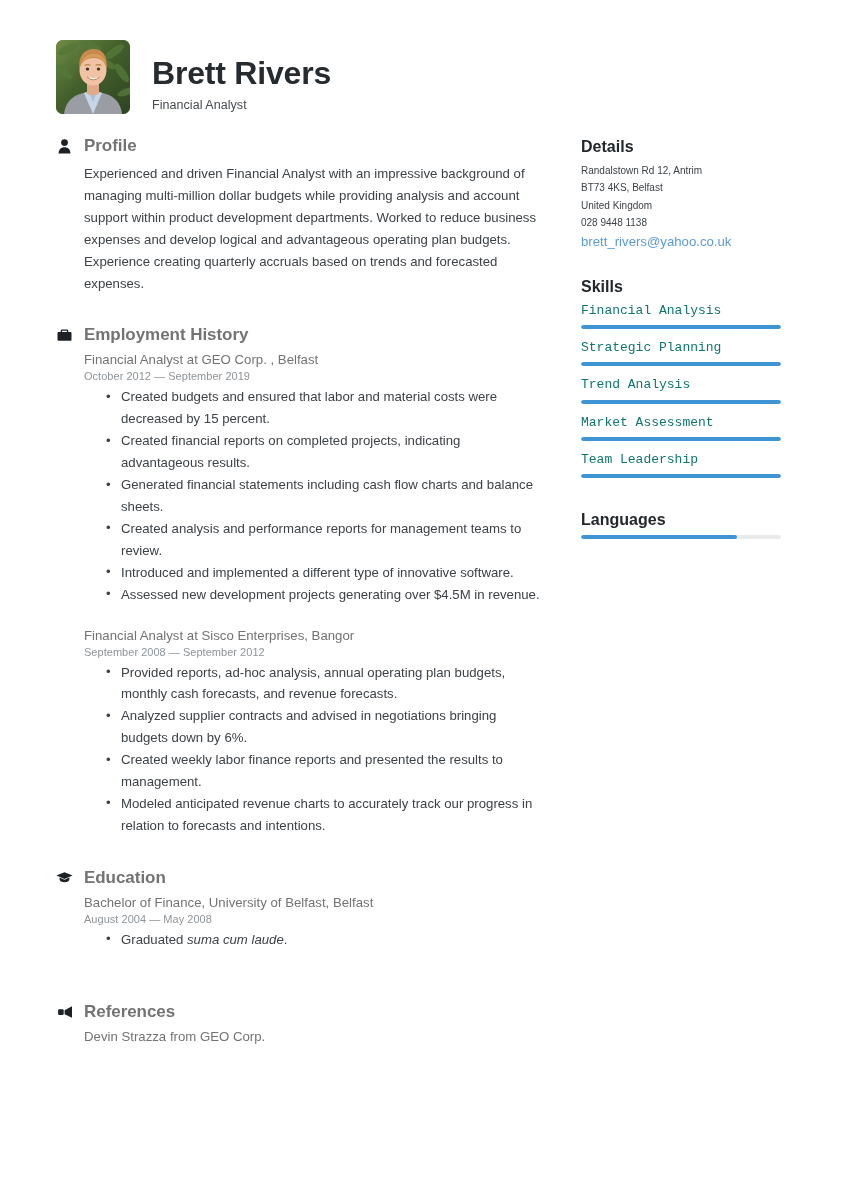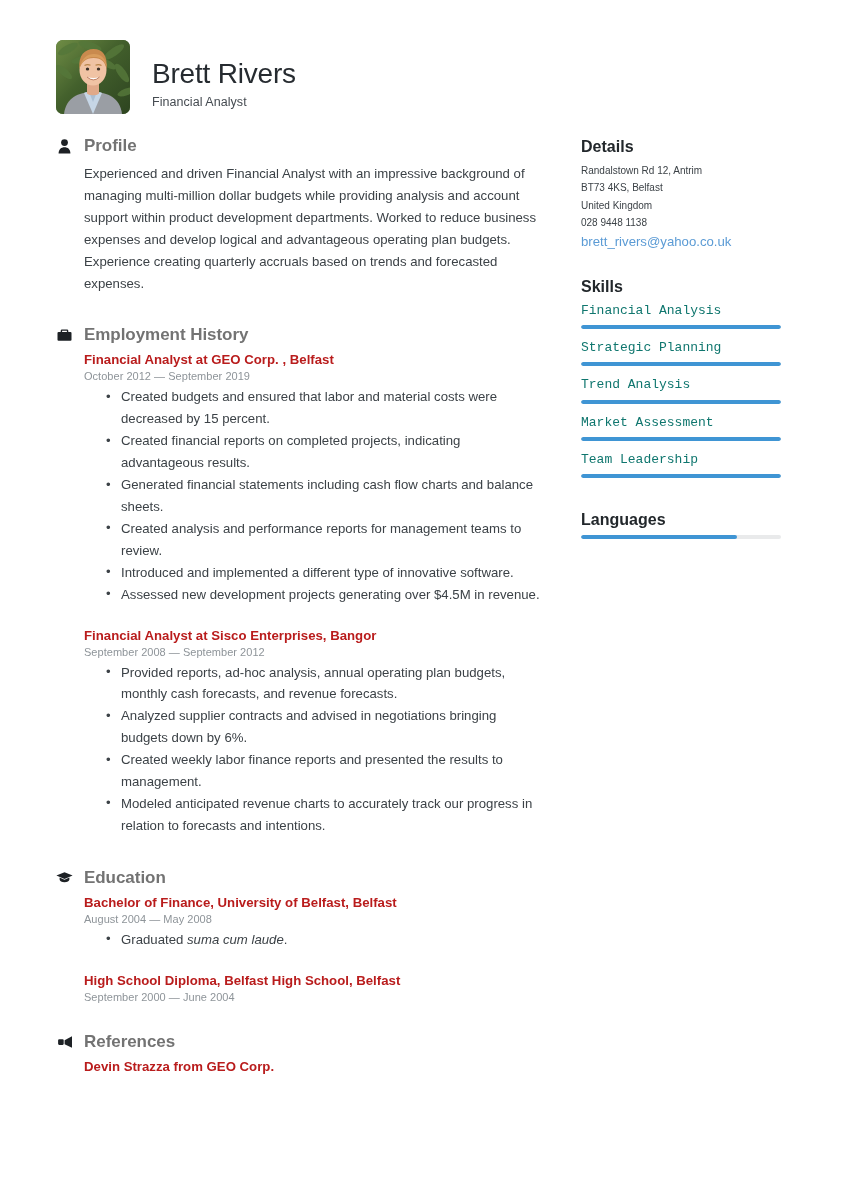--- a/index.html
+++ b/index.html
@@ -40,22 +40,22 @@
     overflow: hidden;
     flex: 0 0 auto;
     position: relative;
     background: #4e6b33;
   }
   .avatar svg { display: block; width: 74px; height: 74px; }
 
   .name-block { padding-bottom: 2px; }
 
   .name {
-    font-size: 28px;
-    font-weight: normal;
+    font-size: 32px;
+    font-weight: bold;
     letter-spacing: -0.2px;
     color: #262b30;
     line-height: 1.1;
     margin-top: 16px;
   }
 
   .job-title {
     font-size: 12.5px;
     color: #454b51;
     margin-top: 6px;
@@ -112,22 +112,22 @@
     font-size: 13.2px;
     line-height: 1.66;
     color: #3c4247;
     max-width: 482px;
   }
 
   .entry { margin-bottom: 2px; }
 
   .entry-title {
     font-size: 13.2px;
-    font-weight: bold;
-    color: #b91c1c;
+    font-weight: normal;
+    color: #737373;
     letter-spacing: 0.01px;
   }
 
   .entry-date {
     font-size: 11px;
     color: #8e9499;
     margin-top: 3px;
     letter-spacing: 0.03px;
   }
 
@@ -347,24 +347,20 @@
           <div class="entry">
             <div class="entry-title">Bachelor of Finance, University of Belfast, Belfast</div>
             <div class="entry-date">August 2004 — May 2008</div>
             <ul class="bullets">
               <li><span>Graduated </span><i>suma cum laude</i><span>.</span></li>
             </ul>
           </div>
 
           <div class="gap-employment"></div>
 
-          <div class="entry">
-            <div class="entry-title">High School Diploma, Belfast High School, Belfast</div>
-            <div class="entry-date">September 2000 — June 2004</div>
-          </div>
 
         </div>
       </div>
 
       <div class="gap-section-sm"></div>
 
       <div class="section">
         <div class="section-head">
           <span class="sec-icon">
             <svg width="16" height="14" viewBox="0 0 16 14" xmlns="http://www.w3.org/2000/svg">

